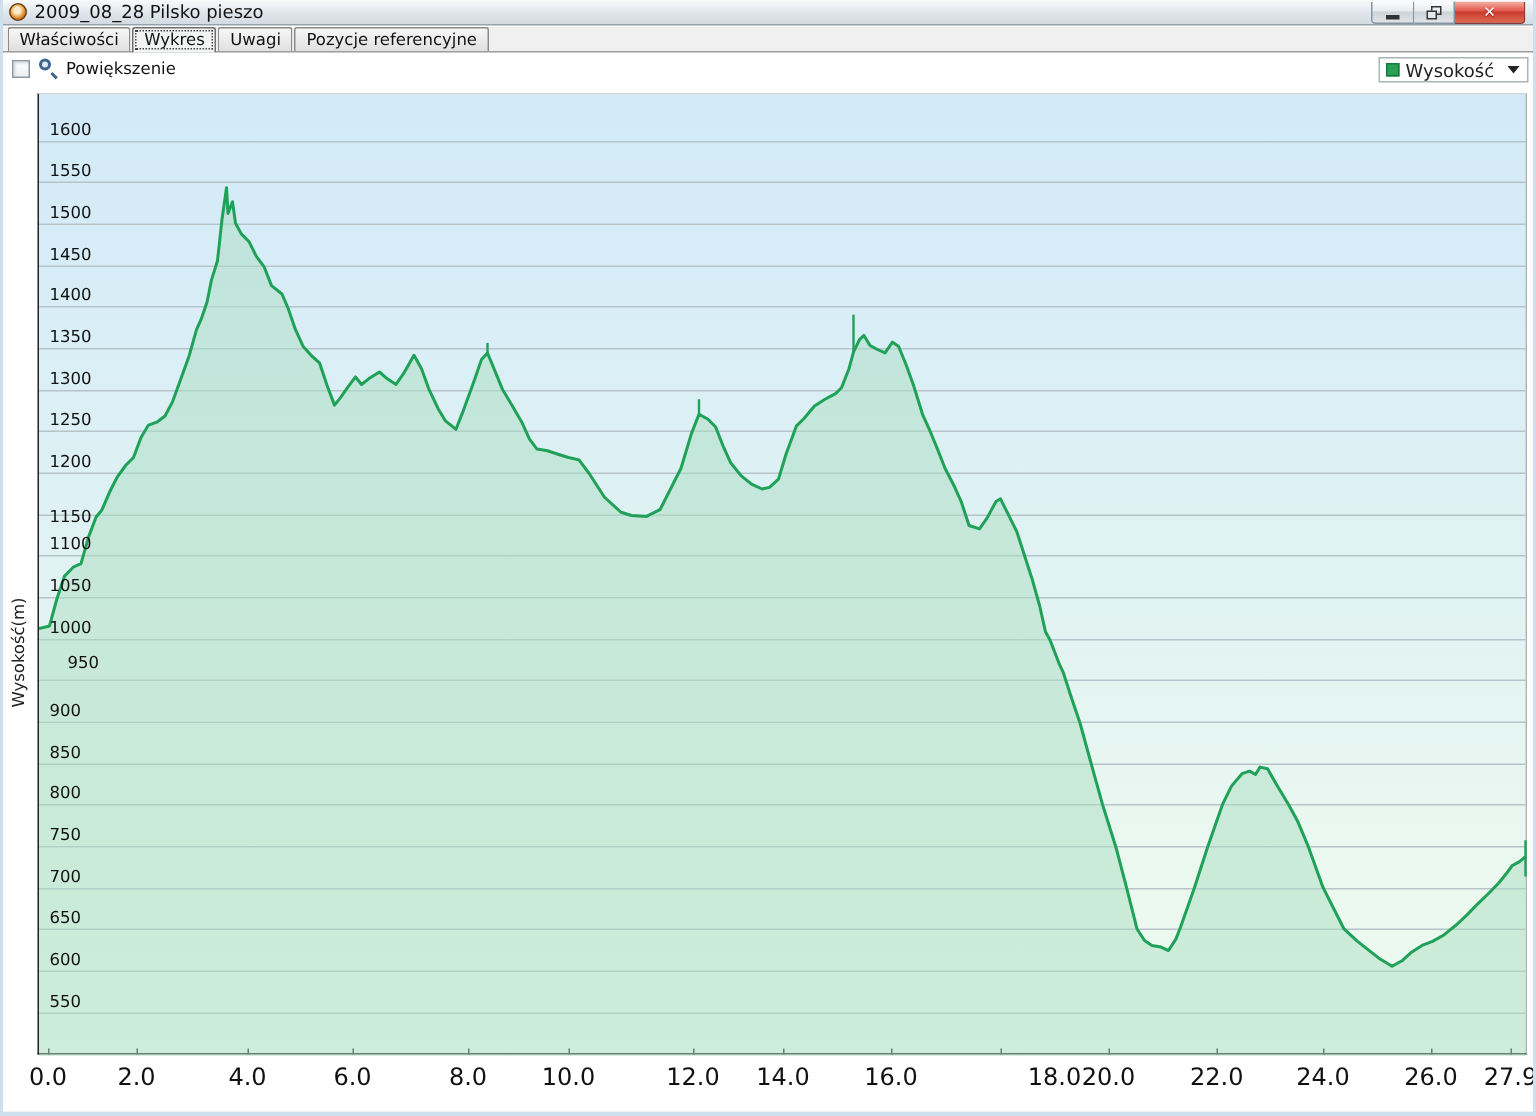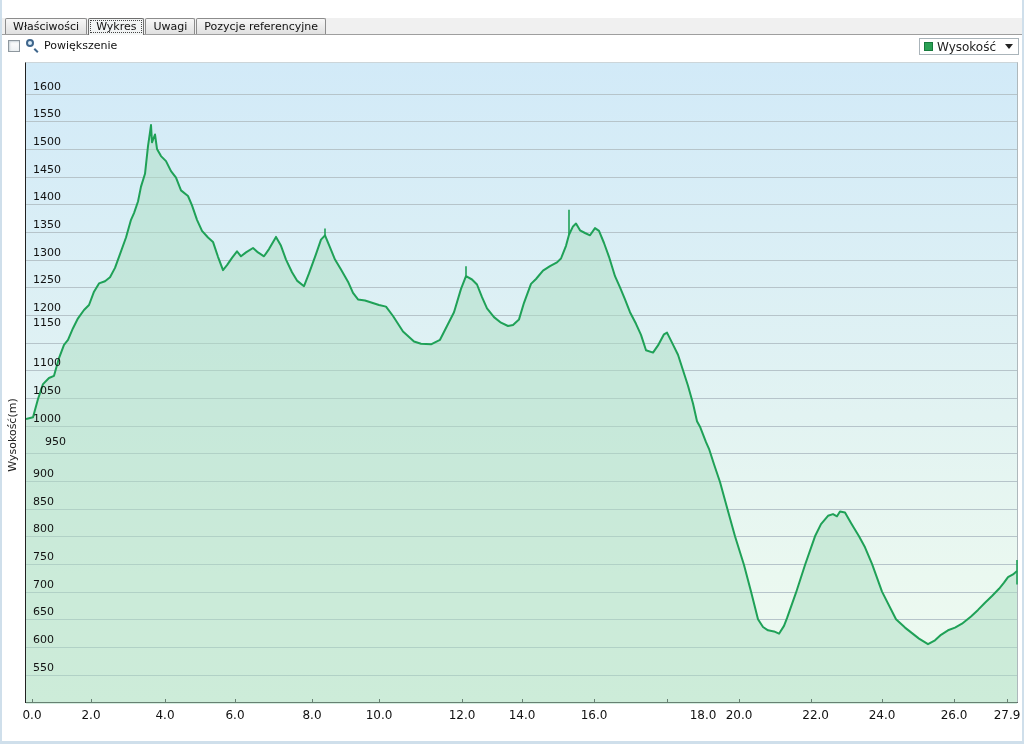--- a/index.html
+++ b/index.html
@@ -51,30 +51,48 @@
        border-top:5px solid #222;margin-right:5px;}
   
   .chart{position:absolute;left:0;top:58px;width:1024px;height:683px;background:#fff;}
   .plot{position:absolute;left:23px;top:4px;width:993px;height:641px;
         border-left:1px solid #222;border-bottom:1px solid #222;border-top:1px solid #ccd5d9;border-right:1px solid #aeb8bc;
         background:linear-gradient(to bottom,#d2eaf8 0%,#d9eef6 25%,#e2f3f2 55%,#eaf8f0 80%,#eefaf0 100%);}
   .gridline{position:absolute;left:0;width:100%;height:1px;background:#b6c4ca;}
   .ylab{position:absolute;left:7px;height:13px;font-size:11px;color:#111;z-index:5;}
   .plot svg{position:absolute;left:0;top:0;z-index:3;}
   .xtick{position:absolute;width:1px;height:4px;background:#222;}
-  .xlab{position:absolute;width:36px;text-align:center;font-size:12px;color:#111;}
+  .xlab{position:absolute;width:36px;text-align:center;font-size:16px;color:#111;}
   .xaxis-title{position:absolute;left:23px;top:666px;width:993px;text-align:center;font-size:11px;color:#111;}
   .yaxis-title{position:absolute;left:4px;top:442px;width:130px;font-size:11px;color:#222;
        transform:rotate(-90deg);transform-origin:left top;text-align:center;}
 </style>
 </head>
 <body>
 
 <div class="window">
 
+  <div class="titlebar">
+    <div class="app-icon"></div>
+    <div class="title-text">2009_08_28 Pilsko pieszo</div>
+    <div class="winbtns">
+      <div class="winbtn minb">
+        <div class="glyph-min"></div>
+      </div>
+      <div class="winbtn maxb">
+        <div class="glyph-restore">
+          <div class="r1"></div>
+            <div class="r2"></div>
+        </div>
+      </div>
+      <div class="winbtn closeb">
+        <span class="glyph-x">✕</span>
+      </div>
+    </div>
+  </div>
 
   <div class="tabbar">
     <div class="tab">Właściwości</div>
     <div class="tab active">Wykres</div>
     <div class="tab">Uwagi</div>
     <div class="tab">Pozycje referencyjne</div>
   </div>
 
   <div class="toolbar">
     <div class="zoom-check"></div>
@@ -104,21 +122,21 @@
         <div class="ylab" style="top: 127.3px;">1400</div>
         <div class="gridline" style="top: 168.9px;"></div>
         <div class="ylab" style="top: 154.9px;">1350</div>
         <div class="gridline" style="top: 196.6px;"></div>
         <div class="ylab" style="top: 182.6px;">1300</div>
         <div class="gridline" style="top: 224.3px;"></div>
         <div class="ylab" style="top: 210.3px;">1250</div>
         <div class="gridline" style="top: 251.9px;"></div>
         <div class="ylab" style="top: 237.9px;">1200</div>
         <div class="gridline" style="top: 279.6px;"></div>
-        <div class="ylab" style="top: 253px;">1150</div>
+        <div class="ylab" style="top: 275px;">1150</div>
         <div class="gridline" style="top: 307.3px;"></div>
         <div class="ylab" style="top: 293.3px;">1100</div>
         <div class="gridline" style="top: 334.9px;"></div>
         <div class="ylab" style="top: 320.9px;">1050</div>
         <div class="gridline" style="top: 362.6px;"></div>
         <div class="ylab" style="top: 348.6px;">1000</div>
         <div class="gridline" style="top: 390.3px;"></div>
         <div class="ylab" style="top: 372px; margin-left: 12px;">950</div>
         <div class="gridline" style="top: 417.9px;"></div>
         <div class="ylab" style="top: 403.9px;">900</div>

